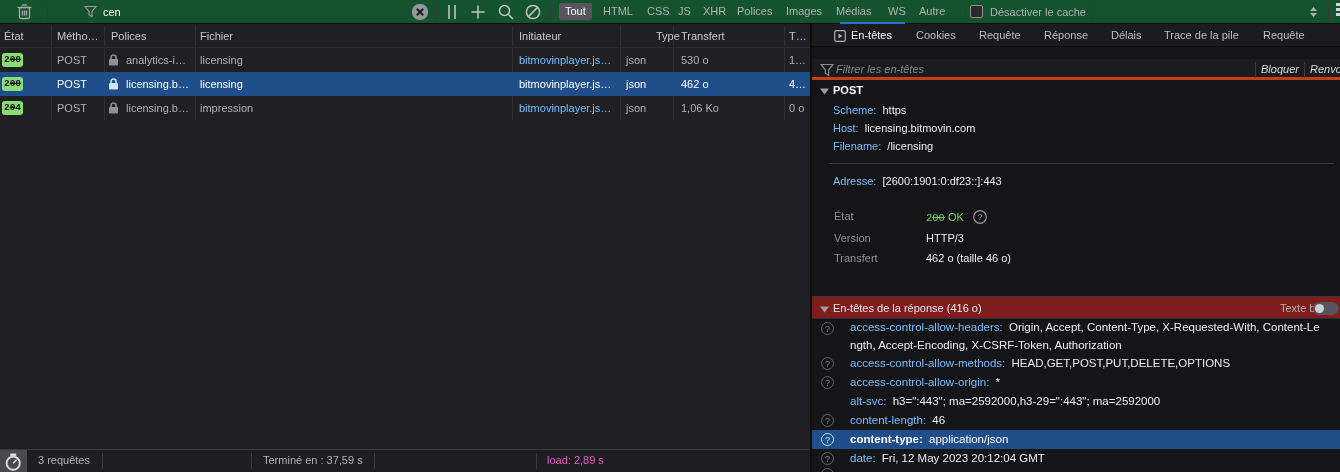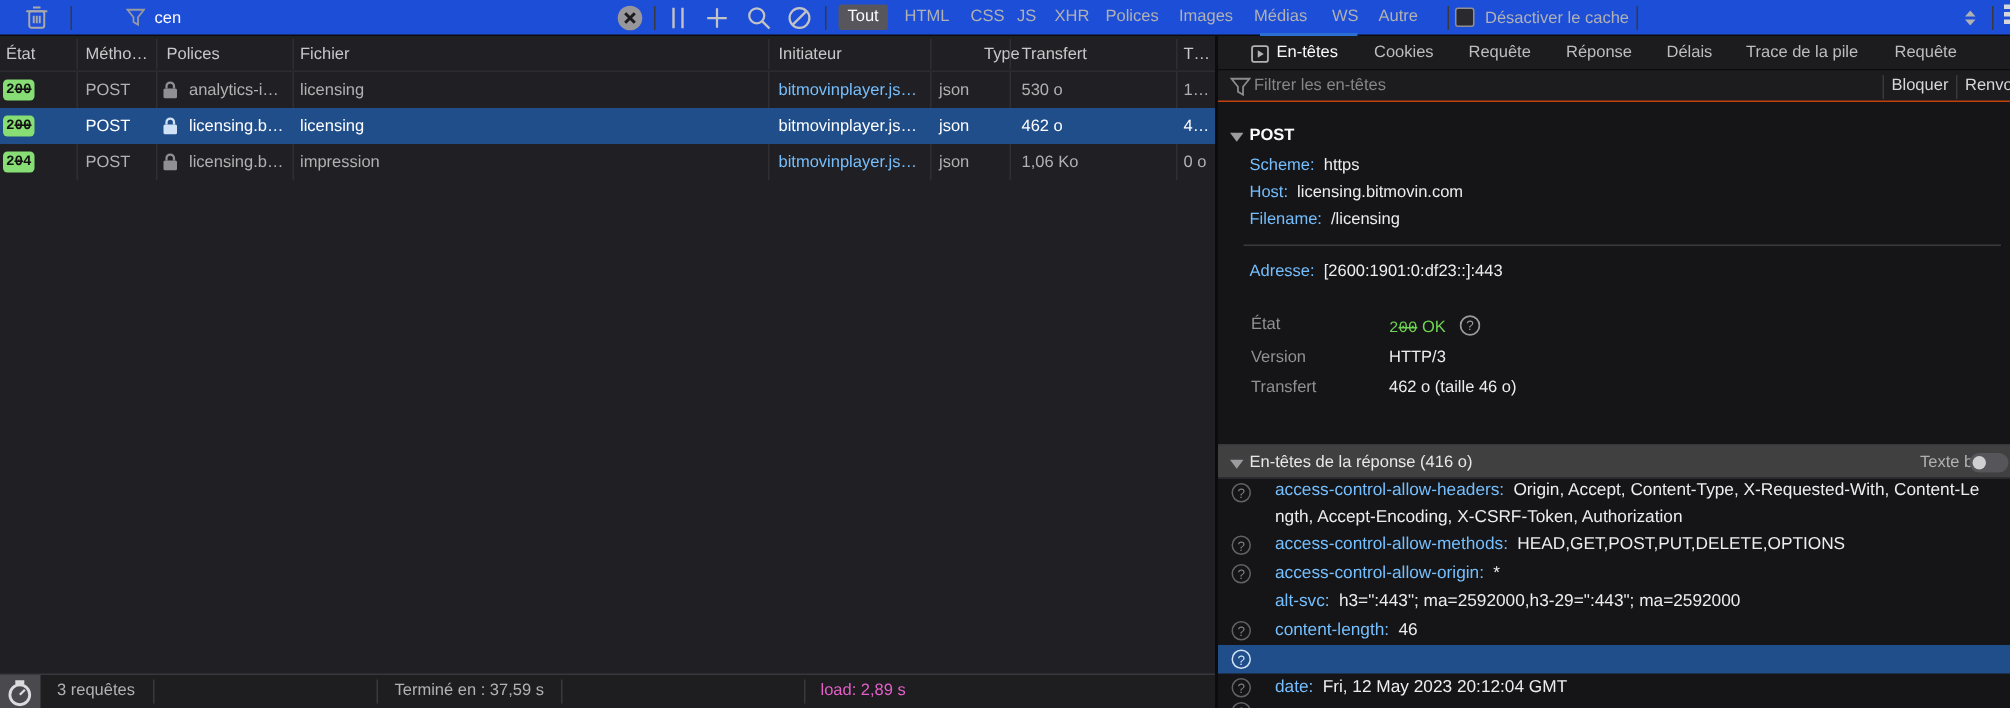--- a/index.html
+++ b/index.html
@@ -1,21 +1,21 @@
 <!DOCTYPE html>
 <html><head><meta charset="utf-8">
 <style>
 html,body{margin:0;padding:0;background:#18181a;}
 *{box-sizing:border-box;}
 #page{position:relative;width:1340px;height:472px;overflow:hidden;
  font-family:"Liberation Sans",sans-serif;font-size:11px;color:#b1b1b3;background:#202024;}
 .abs{position:absolute;}
 svg{display:block;}
 
-#toolbar{position:absolute;left:0;top:0;width:1340px;height:24px;background:#1d4ed8;border-bottom:1px solid #0c0c0d;}
+#toolbar{position:absolute;left:0;top:0;width:1340px;height:24px;background:#14532d;border-bottom:1px solid #0c0c0d;}
 .vsep{position:absolute;top:4px;height:16px;width:1px;background:#38383d;}
 .fbtn{position:absolute;top:3px;height:17px;line-height:17px;padding:0 6px;color:#b1b1b3;border-radius:2px;}
 .fbtn.sel{background:#56565c;color:#fbfbfe;}
 #tabblue{position:absolute;left:840px;top:22px;width:65px;height:3px;background:#2b6fd0;}
 
 #lheader{position:absolute;left:0;top:24px;width:810px;height:24px;background:#202024;border-bottom:1px solid #2c2c30;color:#c8c8ca;}
 .hcell{position:absolute;top:0;height:24px;line-height:24px;}
 .colsep{position:absolute;width:1px;background:#2e2e33;}
 .row{position:absolute;left:0;width:810px;height:24px;line-height:24px;color:#b1b1b3;}
 .row.sel{background:#204e8a;color:#fff;}
@@ -26,25 +26,25 @@
 .row.sel .link{color:#fff;}
 
 #bottombar{position:absolute;left:0;top:449px;width:810px;height:23px;background:#1e1e21;border-top:1px solid #38383d;}
 #bottombar .vsep{top:3px;}
 
 #split{position:absolute;left:810px;top:24px;width:2px;height:448px;background:#0c0c0d;}
 
 #rpanel{position:absolute;left:812px;top:24px;width:528px;height:448px;background:#151517;}
 #rtabs{position:absolute;left:0;top:0;width:528px;height:23px;background:#1c1c1f;border-bottom:1px solid #0c0c0d;}
 .rtab{position:absolute;top:0;height:23px;line-height:23px;color:#bdbdbf;}
-#rfilter{position:absolute;left:0;top:23px;width:528px;height:21px;background:#1c1c1f;border-bottom:1px solid #c2410c;}
+#rfilter{position:absolute;left:0;top:35px;width:528px;height:21px;background:#1c1c1f;border-bottom:3px solid #c2410c;font-style:italic;}
 .lbl{color:#909095;}
 .hname{color:#75bfff;margin-right:3px;}
 .hval{color:#ededef;}
-#secbar{position:absolute;left:0;top:272px;width:528px;height:23px;background:#404040;border-top:1px solid #38383d;border-bottom:1px solid #2c2c30;}
+#secbar{position:absolute;left:0;top:272px;width:528px;height:23px;background:#7f1d1d;border-top:1px solid #38383d;border-bottom:1px solid #2c2c30;}
 .qicon{position:absolute;left:9px;width:13px;height:13px;border:1px solid #626266;border-radius:50%;color:#808084;
  text-align:center;line-height:12px;font-size:9px;}
 .hrow{position:absolute;left:0;width:528px;font-size:11.5px;}
 .hrow.sel{background:#204e8a;}
 .hrow.sel .hname,.hrow.sel .hval{color:#fff;}
 .green{color:#6fd354;}
 .mono0{font-family:"Liberation Mono",monospace;font-size:10.5px;}
 </style></head>
 <body>
 <div id="page">
@@ -277,20 +277,21 @@
   </div>
   <div class="hrow" style="top:368px;height:19px;">
     <div class="abs" style="left:38px;top:0;line-height:19px;"><span class="hname">alt-svc: </span><span class="hval">h3=":443"; ma=2592000,h3-29=":443"; ma=2592000</span></div>
   </div>
   <div class="hrow" style="top:387px;height:19px;">
     <div class="qicon" style="top:3px">?</div>
     <div class="abs" style="left:38px;top:0;line-height:19px;"><span class="hname">content-length: </span><span class="hval">46</span></div>
   </div>
   <div class="hrow sel" style="top:406px;height:19px;">
     <div class="qicon" style="top:3px;border-color:#cfe2f7;color:#cfe2f7;">?</div>
+    <div class="abs" style="left:38px;top:0;line-height:19px;"><span class="hname" style="font-weight:bold;">content-type: </span><span class="hval">application/json</span></div>
   </div>
   <div class="hrow" style="top:425px;height:19px;">
     <div class="qicon" style="top:3px">?</div>
     <div class="abs" style="left:38px;top:0;line-height:19px;"><span class="hname">date: </span><span class="hval">Fri, 12 May 2023 20:12:04 GMT</span></div>
   </div>
   <div class="hrow" style="top:444px;height:19px;">
     <div class="qicon" style="top:0px">?</div>
   </div>
 </div>
 

